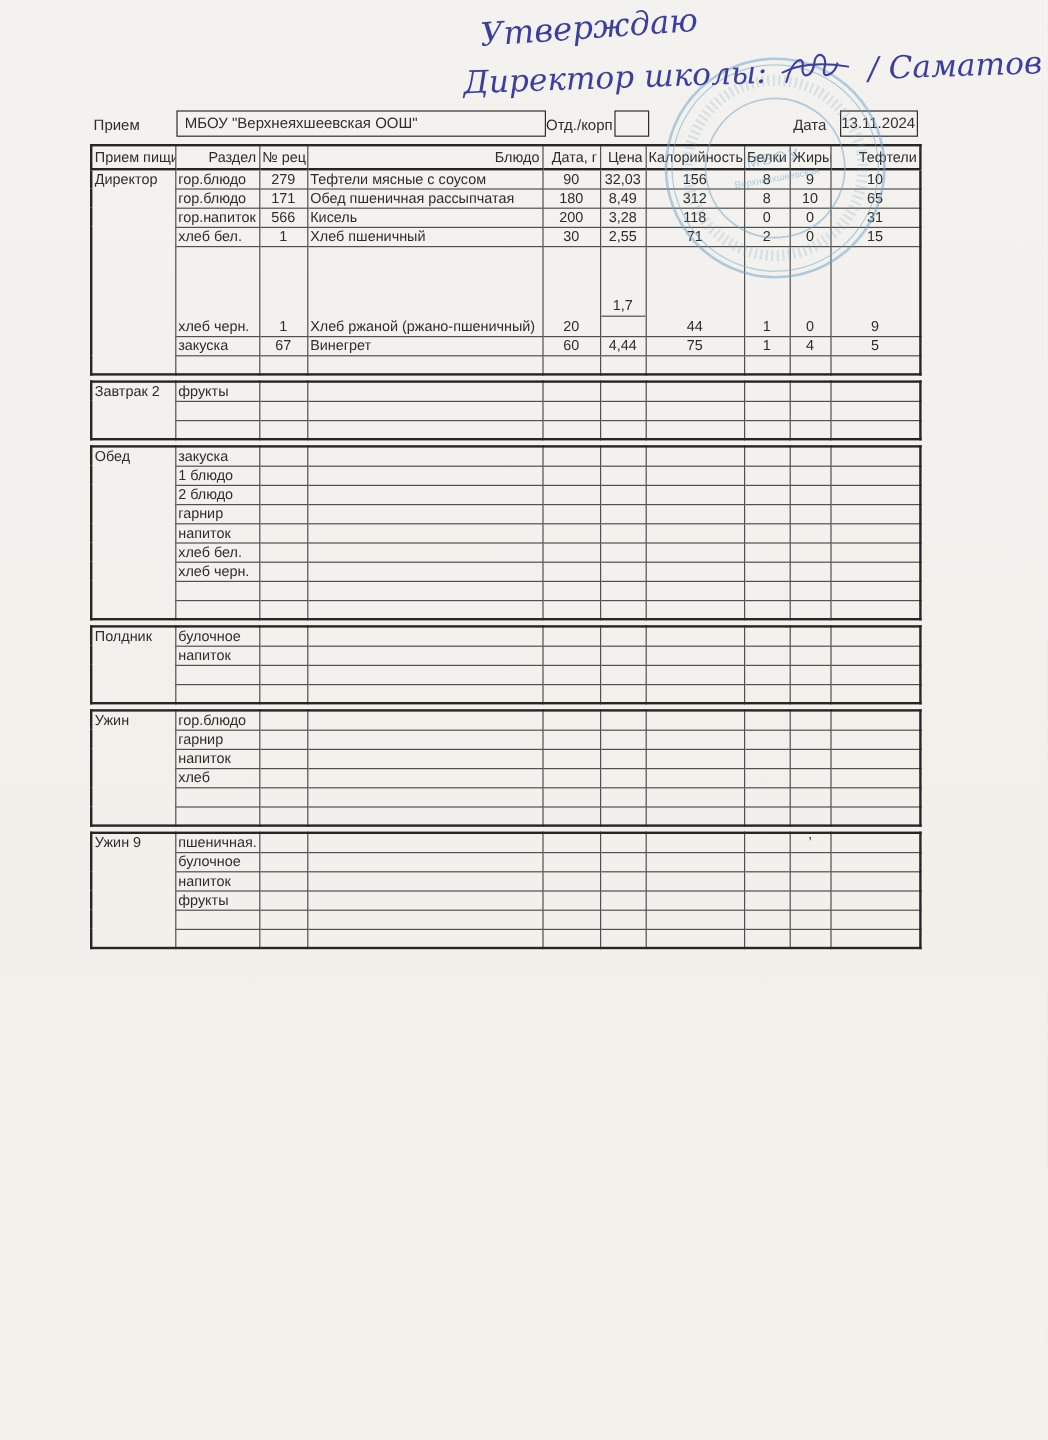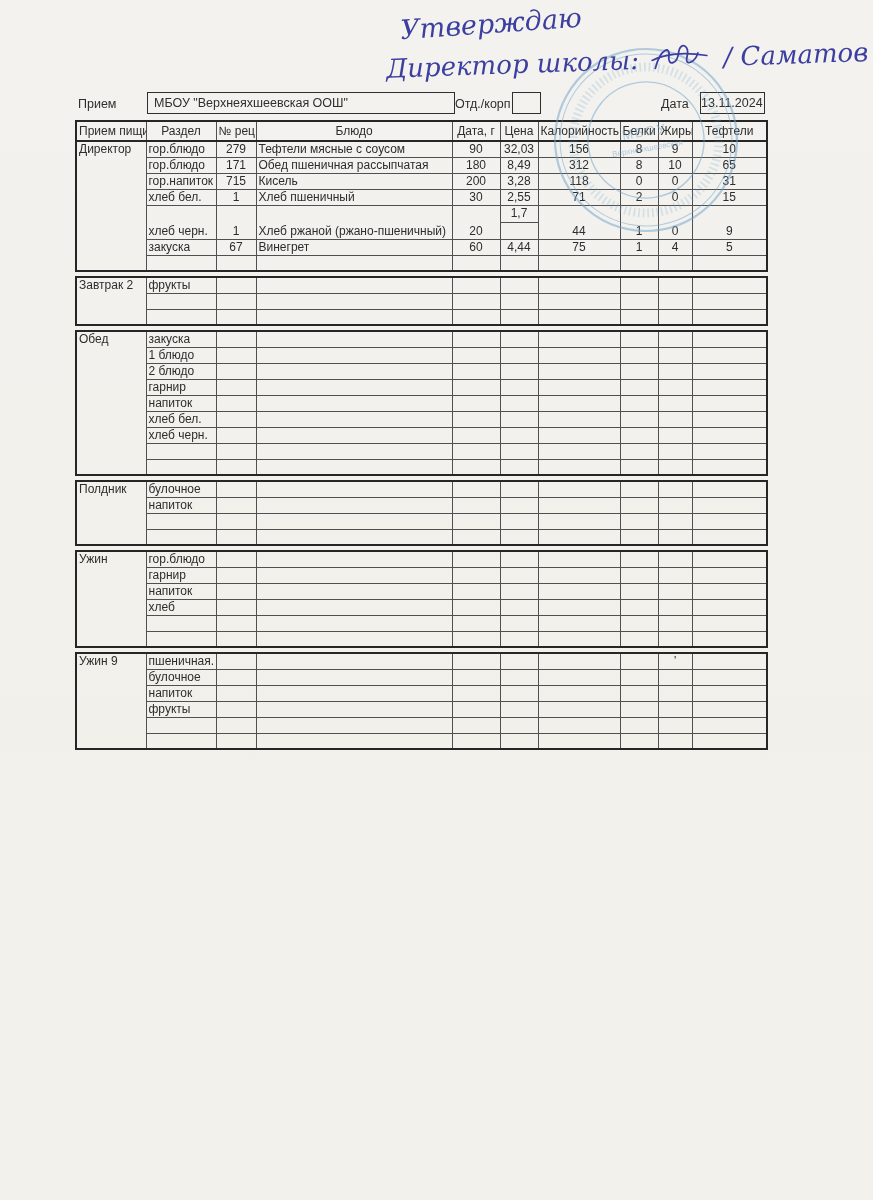--- a/index.html
+++ b/index.html
@@ -29,31 +29,31 @@
   #box-dept{left:512px;top:92px;width:27px;}
   #lbl-date{left:661px;top:97px;}
   #box-date{left:700px;top:92px;width:63px;text-align:left;}
 
   
   #menu-table{position:absolute;left:75px;top:120px;width:691px;z-index:1;}
   table.sec{border-collapse:collapse;table-layout:fixed;margin-bottom:4px;
             border:2px solid #262626;width:691px;}
   table.sec th,table.sec td{border:1px solid #505050;font-size:12px;color:#2d2d2d;
             padding:0 2px;overflow:hidden;white-space:nowrap;line-height:14px;}
-  tr.head th{height:18px;font-weight:normal;text-align:center;border-bottom:2px solid #262626;}
+  tr.head th{height:18px;font-weight:normal;text-align:right;border-bottom:2px solid #262626;}
   table.sec tr{height:16px;}
   tr.emptyrow{height:13px;}
   tr.tall{height:34px;}
   tr.tall td{vertical-align:bottom;padding-bottom:1px;}
   td.meal{vertical-align:top;text-align:left;padding-left:3px;}
   td.razdel,td.dish{text-align:left;padding-left:4px;}
   td.num{text-align:center;}
   tr.tall td.split{padding:0;vertical-align:top;}
   .half{height:16px;line-height:15px;text-align:center;}
-  .half.top{border-bottom:1px solid #505050;}
+  .half.top{border-bottom:1px solid #505050;margin-top:41px;}
 </style>
 </head>
 <body>
 
 <div class="paper">
 
   <div class="hw" id="hw1">Утверждаю</div>
   <div class="hw" id="hw2">
     <span>Директор школы:</span>
     <svg class="sig" width="64" height="34" viewBox="0 0 64 34">
@@ -128,21 +128,21 @@
             <td class="dish">Обед пшеничная рассыпчатая</td>
             <td class="num">180</td>
             <td class="num">8,49</td>
             <td class="num">312</td>
             <td class="num">8</td>
             <td class="num">10</td>
             <td class="num">65</td>
           </tr>
           <tr>
             <td class="razdel">гор.напиток</td>
-            <td class="num">715</td>
+            <td class="num">566</td>
             <td class="dish">Кисель</td>
             <td class="num">200</td>
             <td class="num">3,28</td>
             <td class="num">118</td>
             <td class="num">0</td>
             <td class="num">0</td>
             <td class="num">31</td>
           </tr>
           <tr>
             <td class="razdel">хлеб бел.</td>

